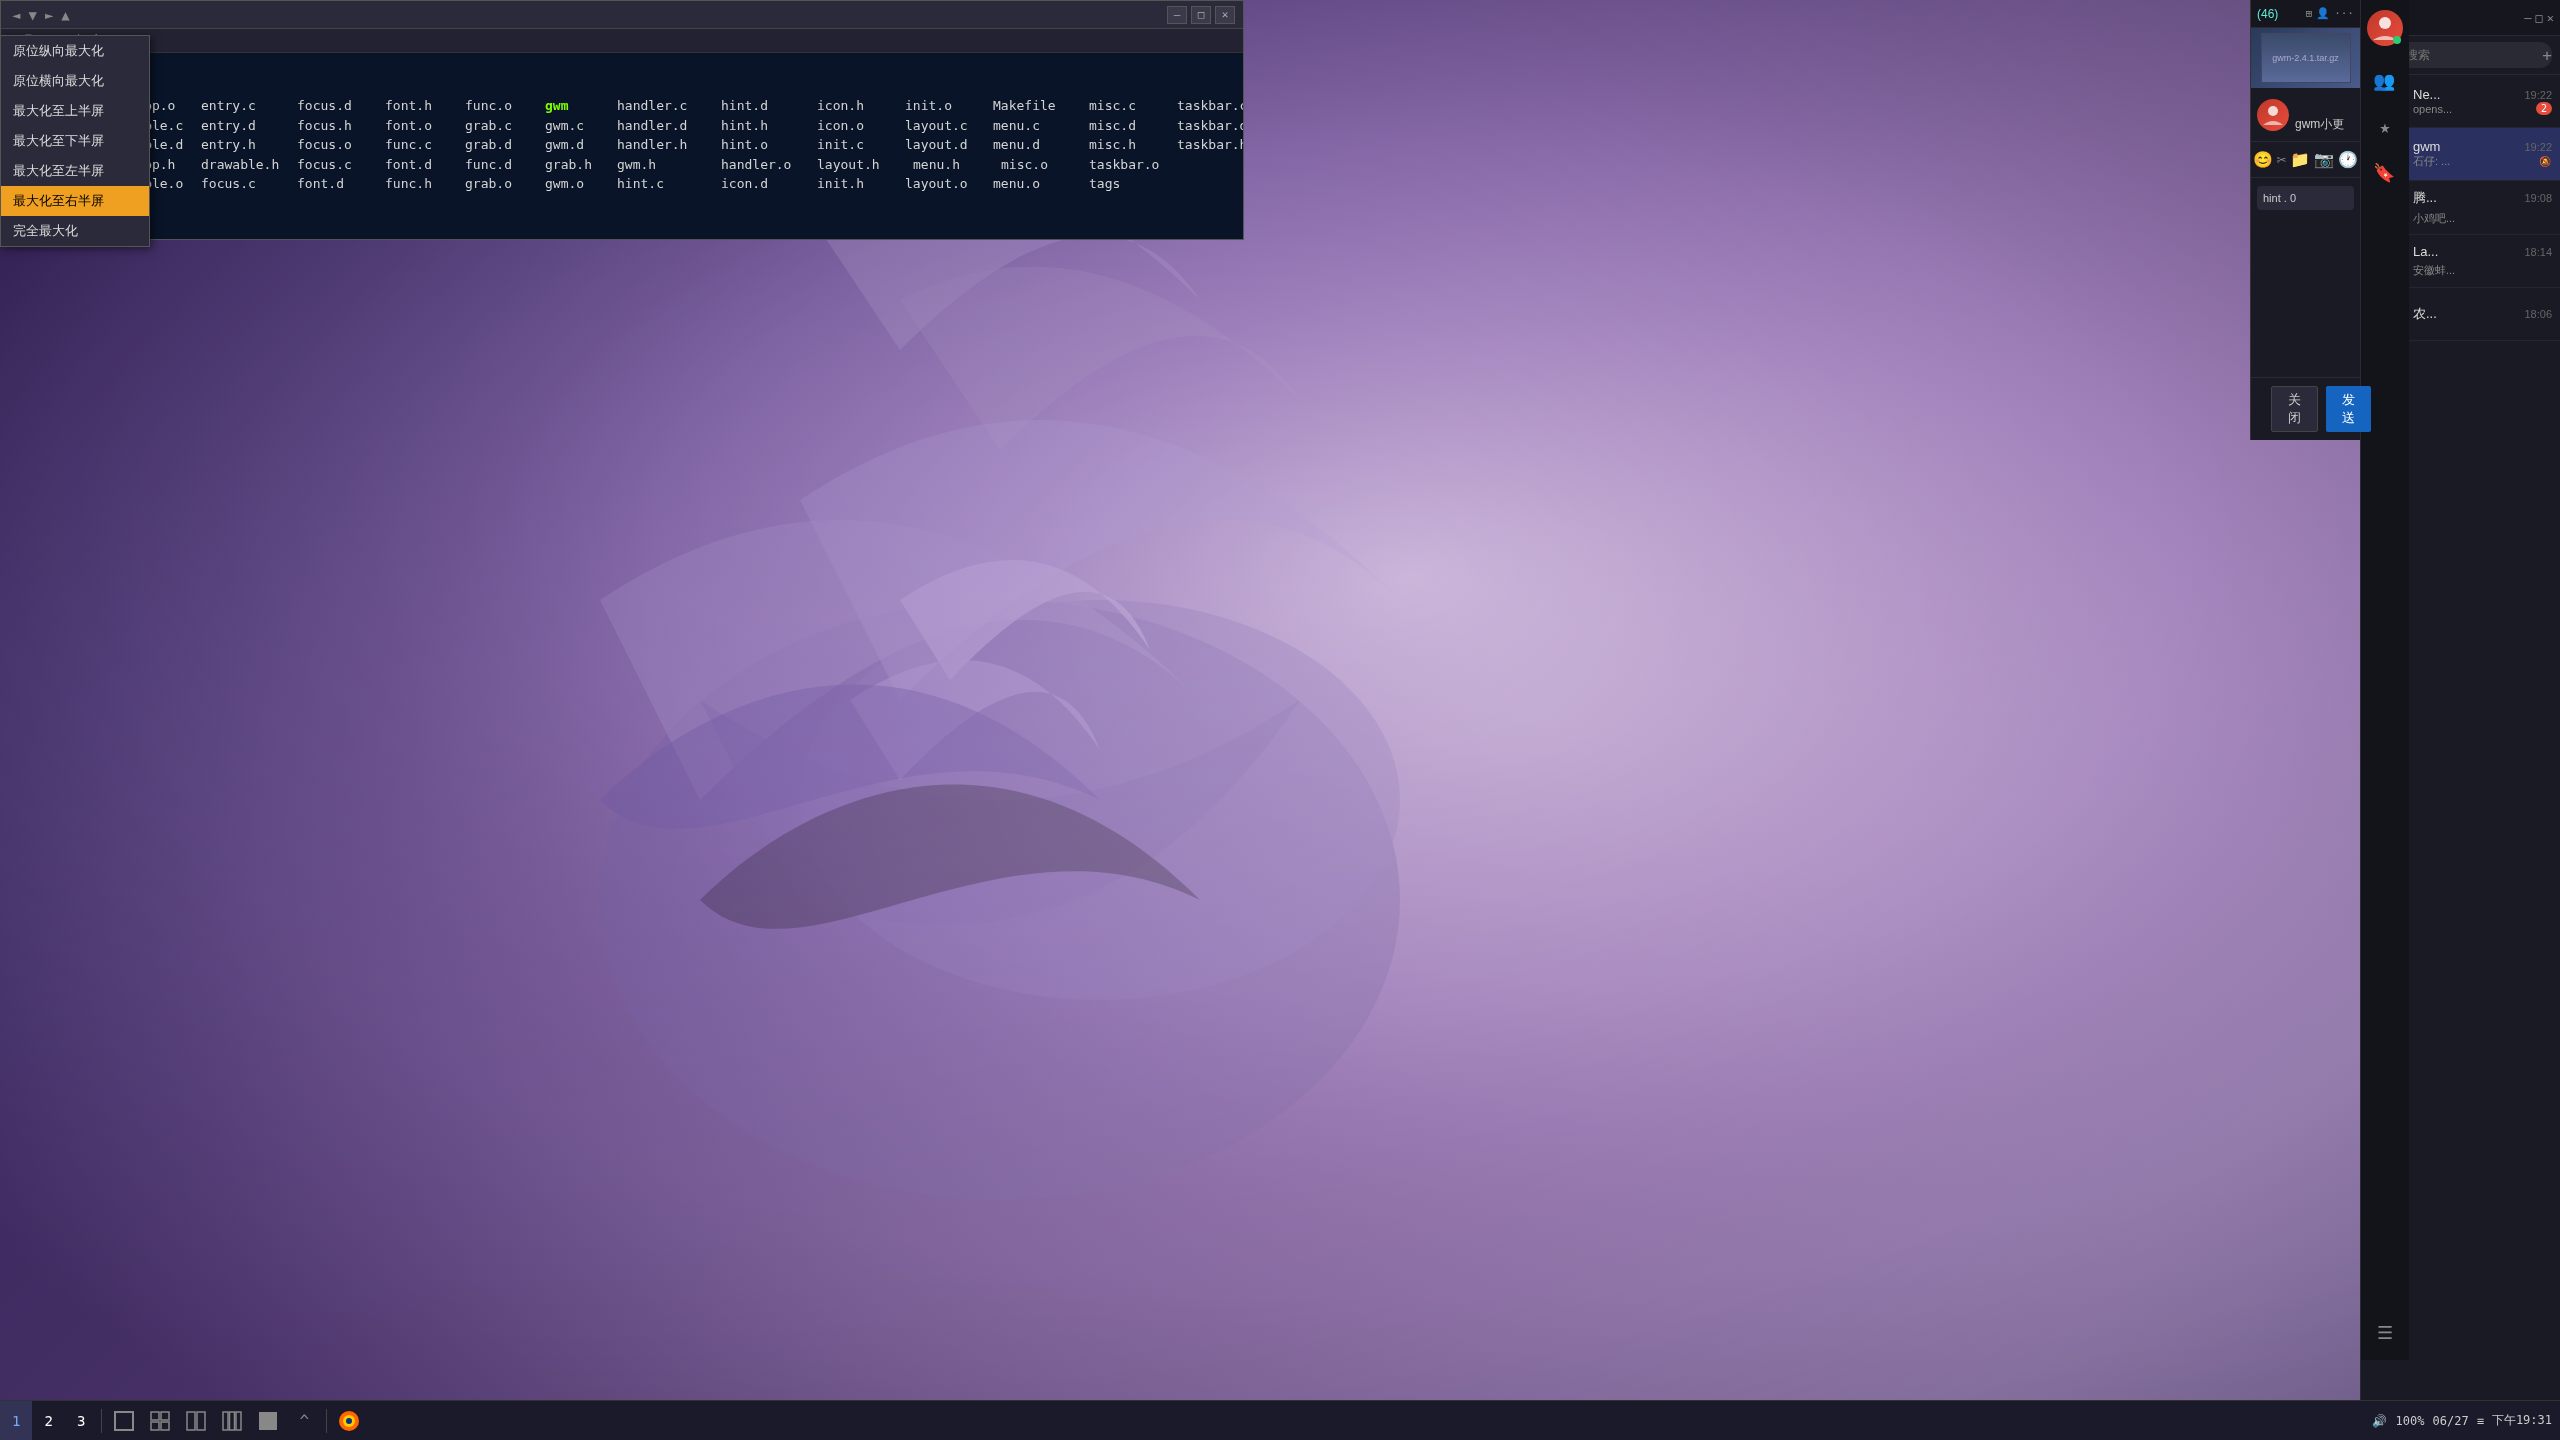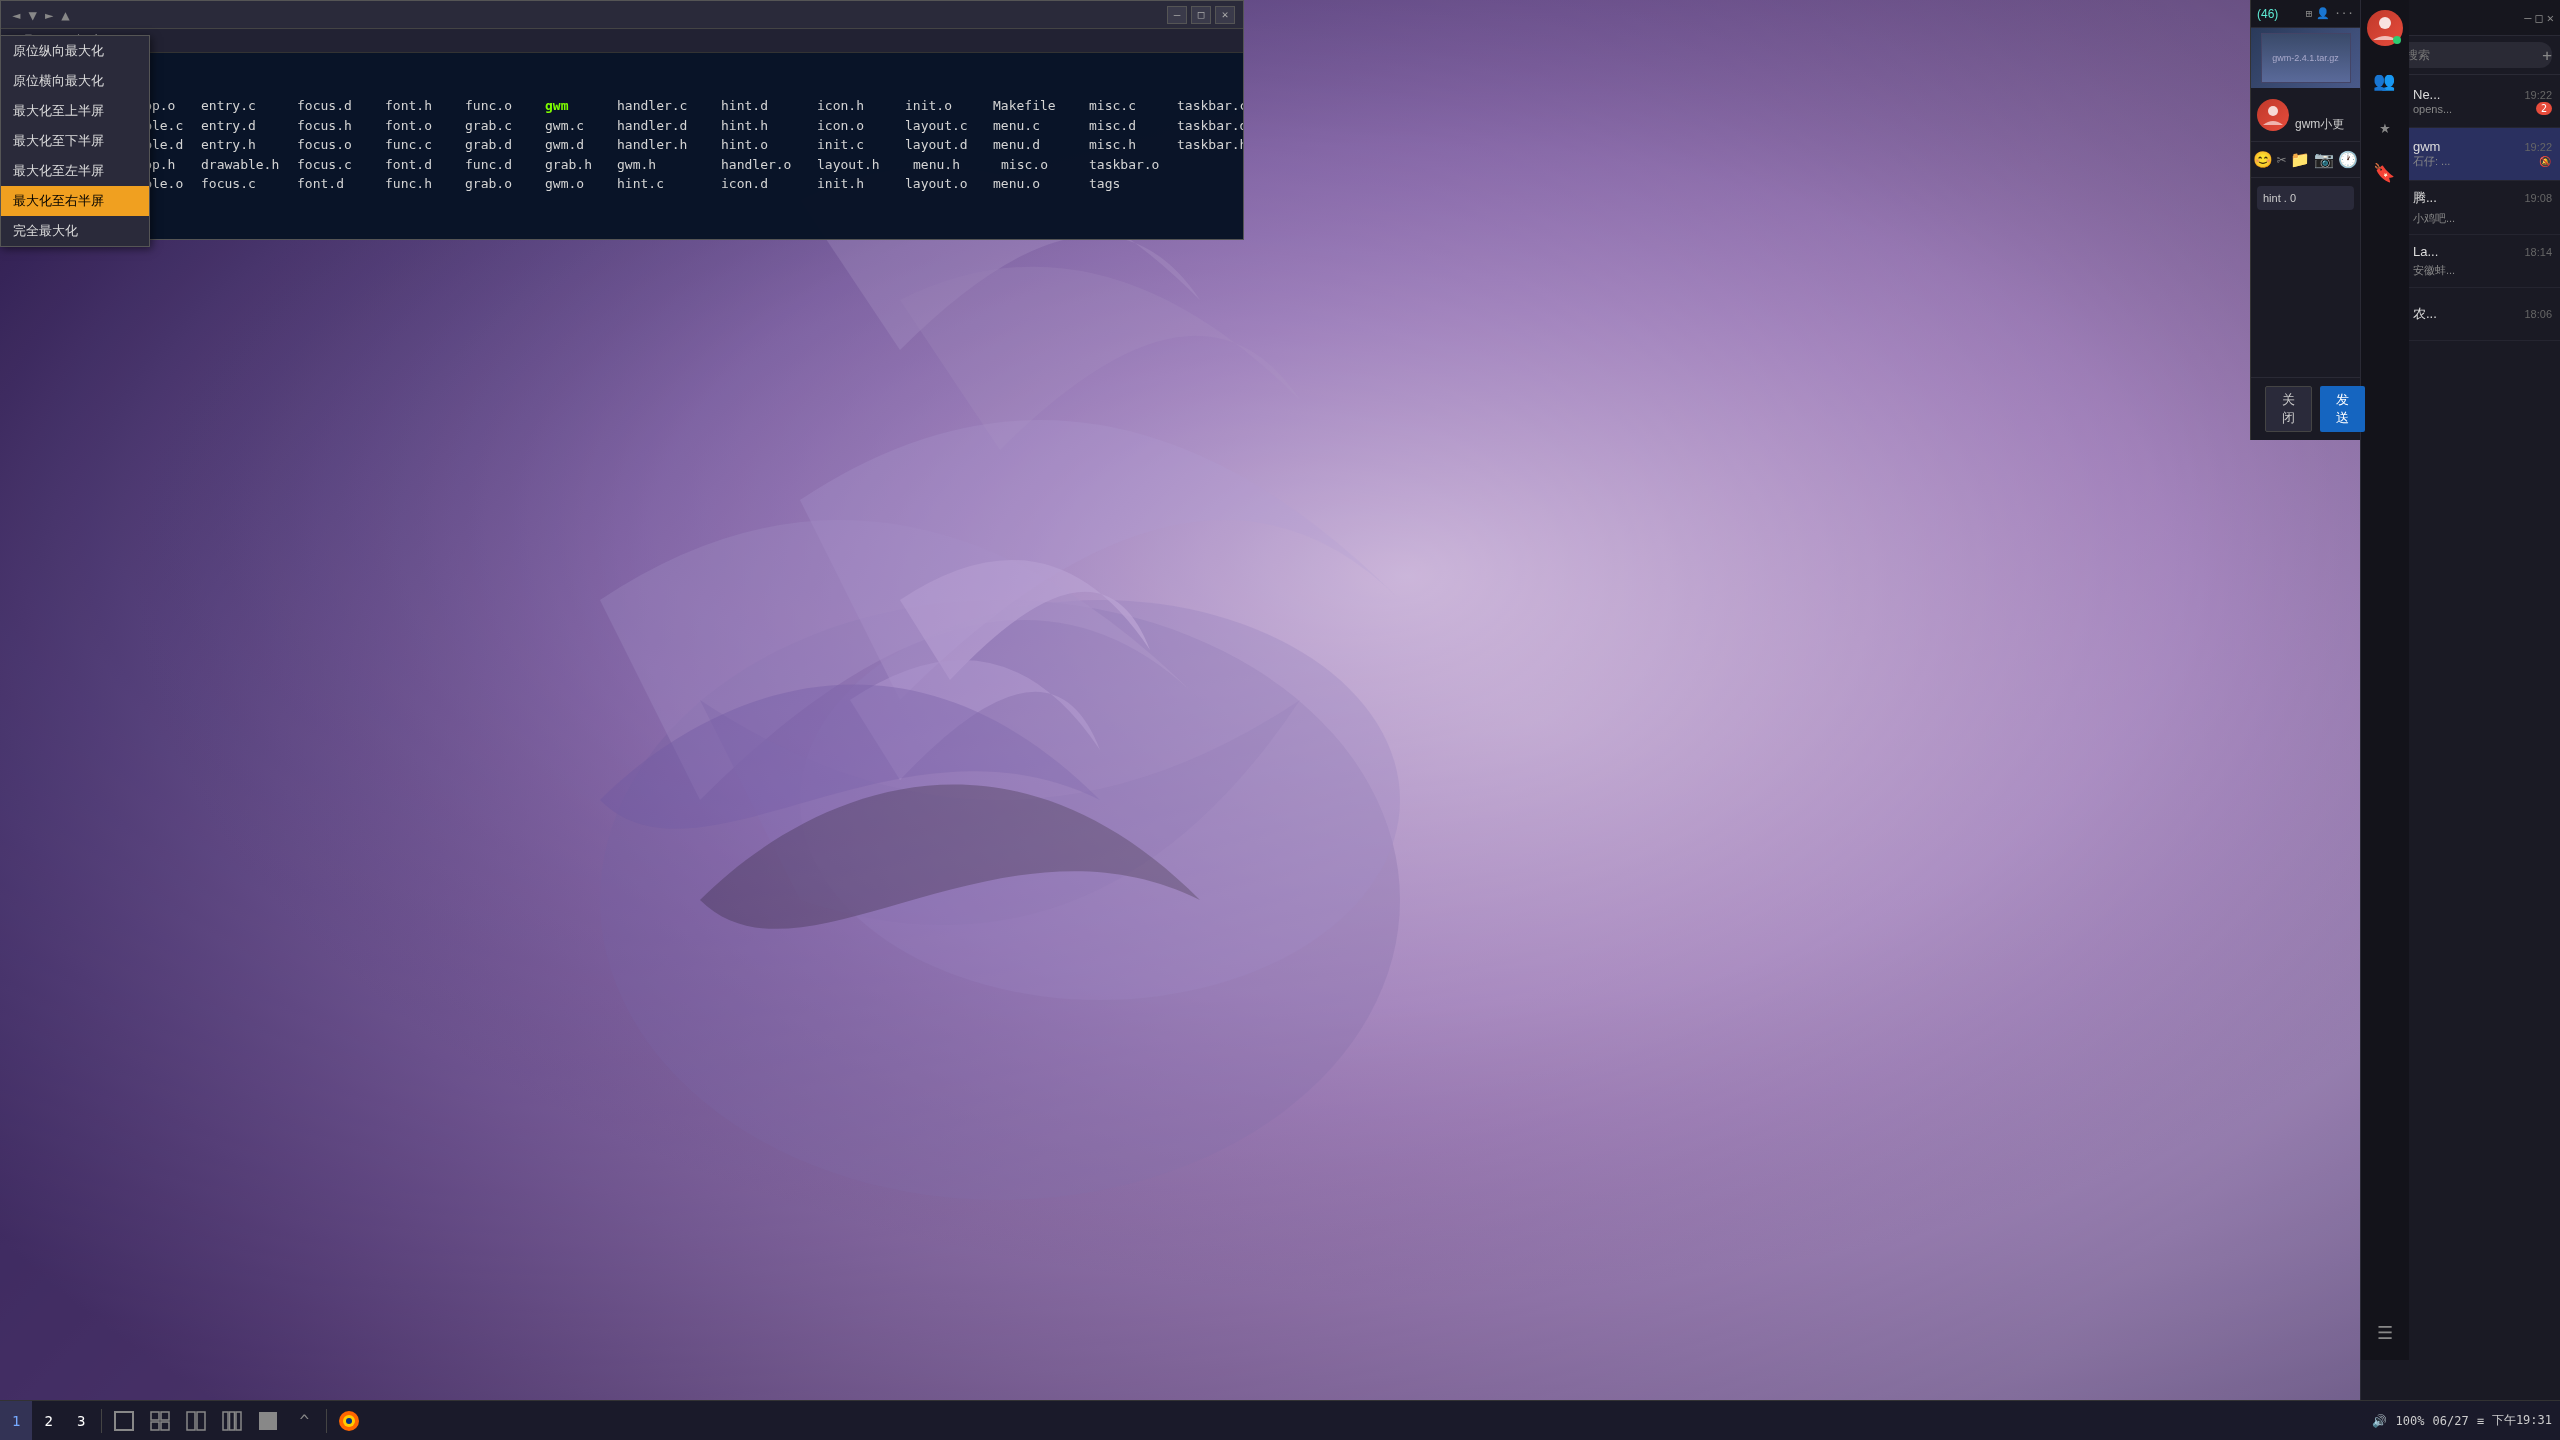--- a/index.html
+++ b/index.html
@@ -541,21 +541,21 @@
     <span style="color:#888;font-size:16px;cursor:pointer;">📷</span>
     <span style="color:#888;font-size:16px;cursor:pointer;">🕐</span>
   </div>
 
   <div style="flex:1;padding:8px 6px;overflow:hidden;">
     <div style="background:#2a2a3a;border-radius:4px;padding:6px;color:#ccc;font-size:11px;font-family:'Microsoft YaHei',sans-serif;">
       <span>hint . 0</span>
     </div>
   </div>
 
-  <div style="display:flex;gap:8px;padding:8px 14px;border-top:1px solid #2a2a35;">
+  <div style="display:flex;gap:8px;padding:8px 20px;border-top:1px solid #2a2a35;">
     <button class="chat-close-btn">关闭</button>
     <button class="chat-send-btn">发送</button>
   </div>
 </div>
 
 <div style="position:absolute;top:0;right:0;width:200px;height:1400px;background:#1a1a24;border-left:1px solid #2a2a35;z-index:20;display:flex;flex-direction:column;">
 
   <div style="height:36px;background:#16161e;display:flex;align-items:center;justify-content:space-between;padding:0 6px;border-bottom:1px solid #2a2a35;">
     <span style="color:#ccc;font-size:14px;font-family:'Microsoft YaHei',sans-serif;">QQ</span>
     <div style="display:flex;gap:4px;">

